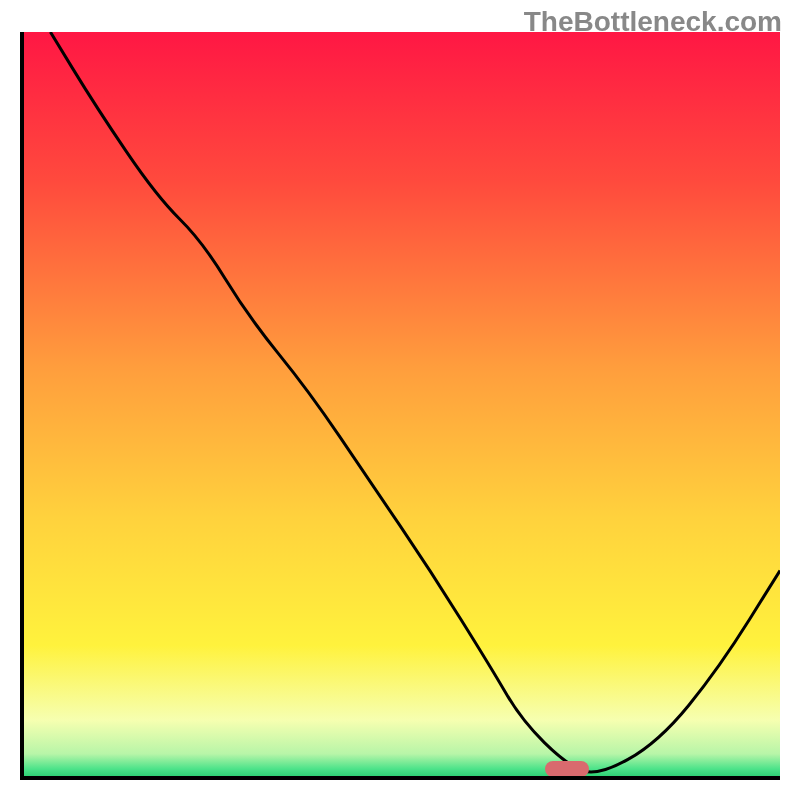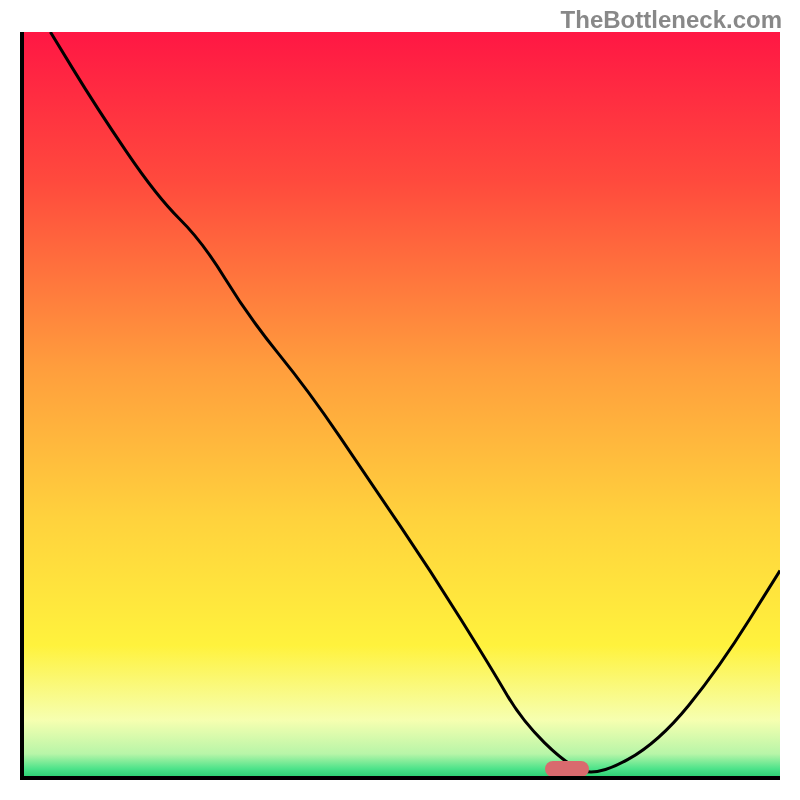--- a/index.html
+++ b/index.html
@@ -7,21 +7,21 @@
     width: 800px;
     height: 800px;
     background: #ffffff;
     position: relative;
     font-family: Arial, sans-serif;
   }
   .watermark {
     position: absolute;
     top: 6px;
     right: 18px;
-    font-size: 24px;
+    font-size: 28px;
     font-weight: bold;
     color: #888888;
     z-index: 10;
   }
   .chart-area {
     position: absolute;
     top: 32px;
     left: 20px;
     width: 760px;
     height: 748px;

